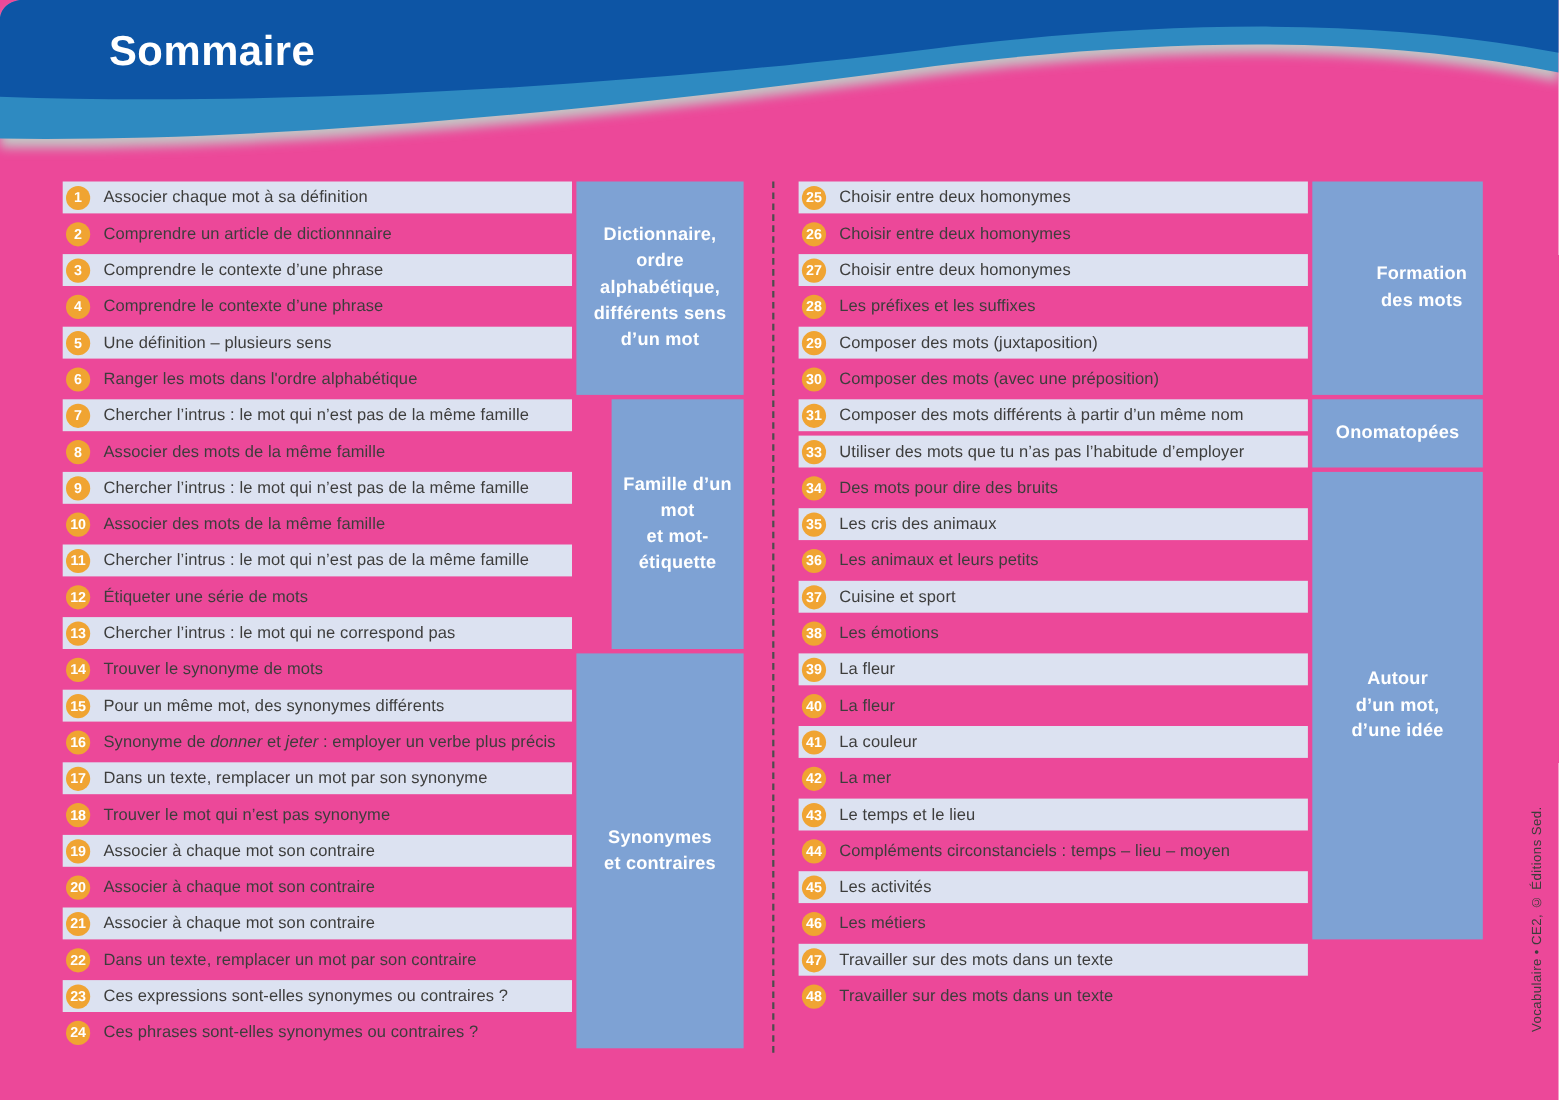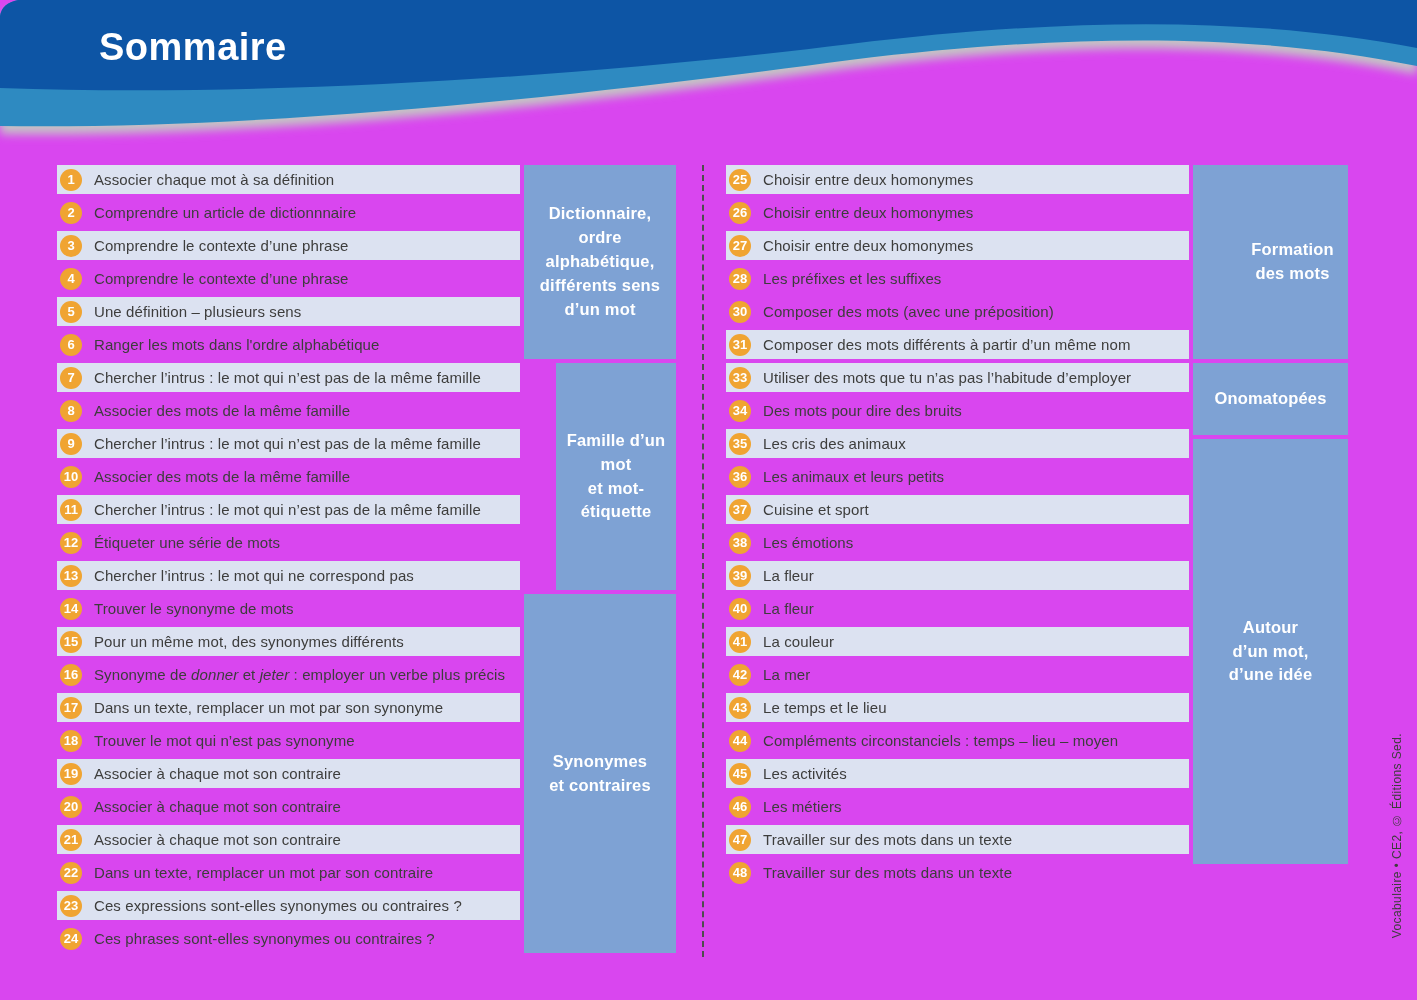--- a/index.html
+++ b/index.html
@@ -1,19 +1,19 @@
 <!DOCTYPE html>
 <html style="--header_dark: #0d55a5; --header_light: #2e8ac1; --wave_shadow: #c4c4c4; --stripe: #dce2f1; --category: #7ea2d4; --category_text: #ffffff; --badge: #f0a432; --text: #3d3d3c; --divider: #4d4d4d; --title_text: #ffffff;"><head>
 <meta charset="utf-8">
 <style>
   html,body{margin:0;padding:0;background:#ffffff;}
   .page{
     position:relative;
     width:1417px;height:1000px;
-    background:#d946ef;
+    background:#ec4899;
     overflow:hidden;
     font-family:"Liberation Sans","DejaVu Sans",sans-serif;
   }
   
   .header{position:absolute;top:0;left:0;width:1417px;height:160px;}
   .header svg{display:block;}
   .wave-shadow{fill:var(--wave_shadow);}
   .wave-light{fill:var(--header_light);}
   .wave-dark{fill:var(--header_dark);}
   .page-title{
@@ -223,20 +223,24 @@
             <span class="label">Choisir entre deux homonymes</span>
           </div>
           <div class="row stripe">
             <span class="num">27</span>
             <span class="label">Choisir entre deux homonymes</span>
           </div>
           <div class="row">
             <span class="num">28</span>
             <span class="label">Les préfixes et les suffixes</span>
           </div>
+          <div class="row stripe">
+            <span class="num">29</span>
+            <span class="label">Composer des mots (juxtaposition)</span>
+          </div>
           <div class="row">
             <span class="num">30</span>
             <span class="label">Composer des mots (avec une préposition)</span>
           </div>
           <div class="row stripe">
             <span class="num">31</span>
             <span class="label">Composer des mots différents à partir d’un même nom</span>
           </div>
           <div class="row stripe">
             <span class="num">33</span>
@@ -301,21 +305,21 @@
           <div class="row">
             <span class="num">48</span>
             <span class="label">Travailler sur des mots dans un texte</span>
           </div>
         </div>
       <div class="groups">
           <div class="group" style="height: 194px; margin-bottom: 4px; padding-left: 44px;">
             <span>Formation
 des mots</span>
           </div>
-          <div class="group" style="height: 72px; margin-bottom: 4px;">
+          <div class="group" style="height: 62px; margin-bottom: 4px;">
             <span>Onomatopées</span>
           </div>
           <div class="group" style="height: 425px;">
             <span>Autour
 d’un mot,
 d’une idée</span>
           </div>
         </div>
     </section>
   </div>

